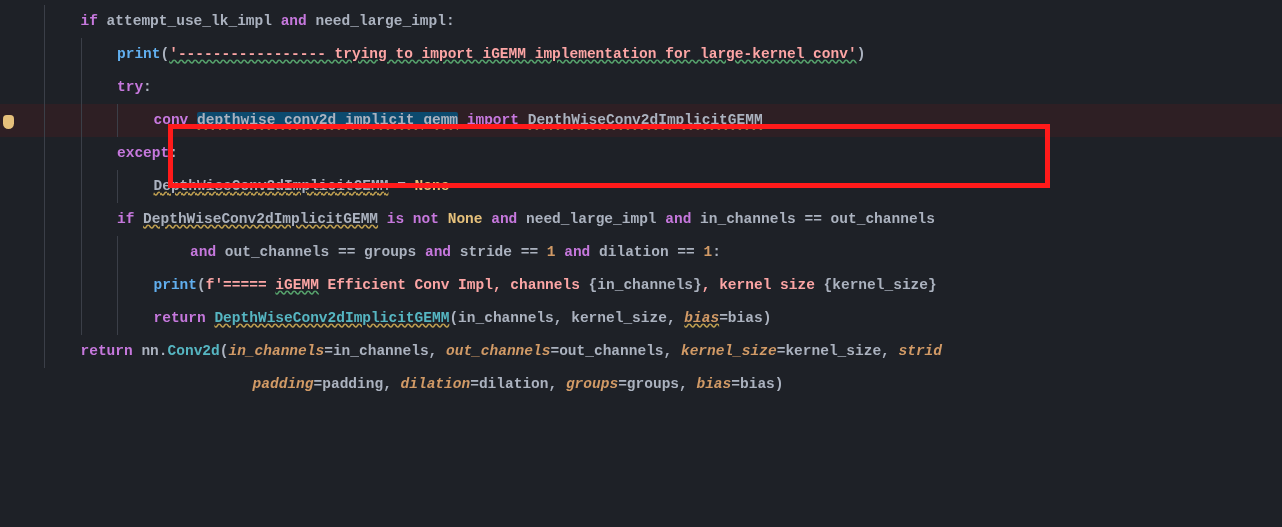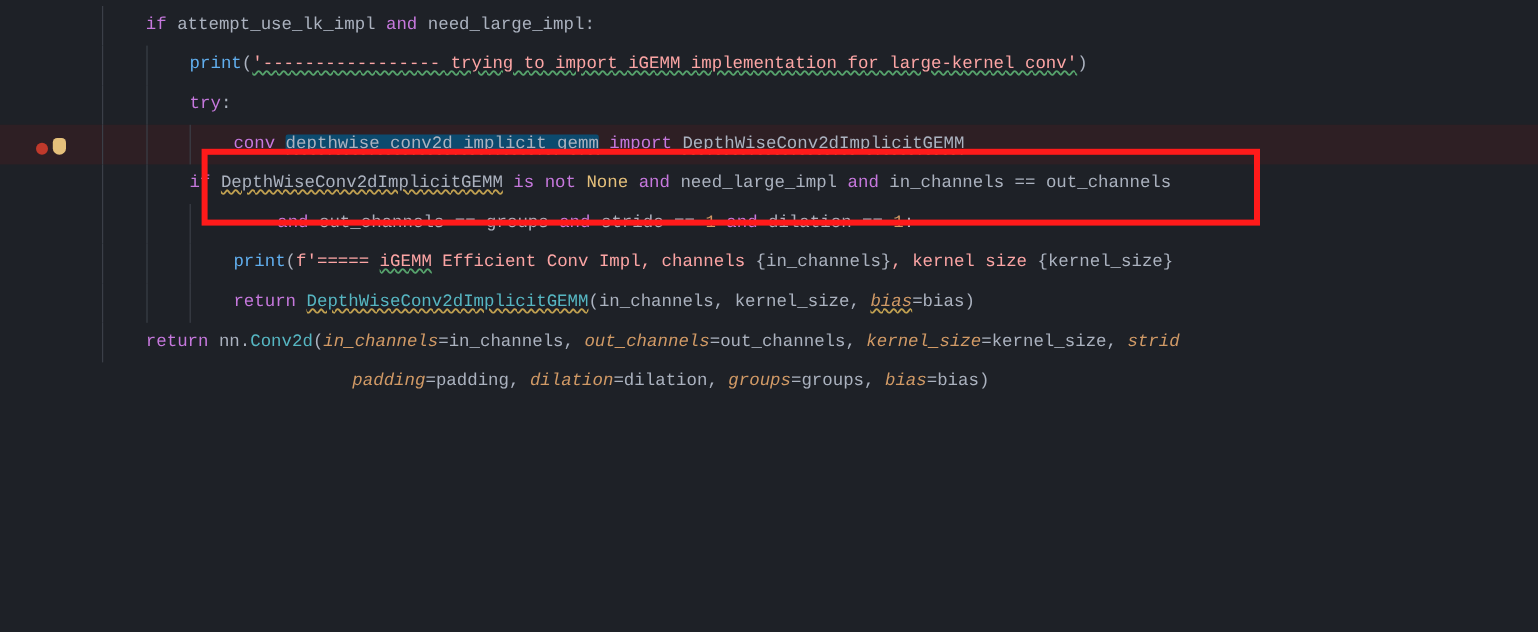--- a/index.html
+++ b/index.html
@@ -9,22 +9,23 @@
     font-family: 'Menlo', 'Consolas', 'Courier New', monospace;
     font-size: 14.5px;
     line-height: 33px;
     overflow: hidden;
     width: 1282px;
     height: 527px;
     white-space: nowrap;
   }
   .editor {
     position: relative;
-    padding-left: 85px;
+    padding-left: 44px;
     padding-top: 5px;
+    font-weight: bold;
   }
   .line {
     position: relative;
     height: 33px;
   }
   .gutter {
     position: absolute;
     left: -85px;
     width: 85px;
     height: 100%;
@@ -113,21 +114,27 @@
     <span class="ind"><span class="guide"></span></span><span class="ind"><span class="guide"></span></span><span class="kw">try</span><span class="op">:</span>
   </div>
 
   <div class="line" style="position:relative">
     <div class="hl-line" style="left:-85px;right:-1200px"></div>
     <span class="gutter"><span class="bp"></span><span class="hint"></span></span>
     <span class="ind"><span class="guide"></span></span><span class="ind"><span class="guide"></span></span><span class="ind"><span class="guide"></span></span><span class="kw">conv</span> <span class="id warn-y sel2">depthwise_conv2d_implicit_gemm</span> <span class="kw">import</span> <span class="id warn-y">DepthWiseConv2dImplicitGEMM</span>
   </div>
 
 
+  <div class="line">
+    <span class="ind"><span class="guide"></span></span><span class="ind"><span class="guide"></span></span><span class="kw">except</span><span class="op">:</span>
+  </div>
 
+  <div class="line">
+    <span class="ind"><span class="guide"></span></span><span class="ind"><span class="guide"></span></span><span class="ind"><span class="guide"></span></span><span class="id warn-y">DepthWiseConv2dImplicitGEMM</span><span class="op"> = </span><span class="builtin">None</span>
+  </div>
 
 
   <div class="line">
     <span class="ind"><span class="guide"></span></span><span class="ind"><span class="guide"></span></span><span class="kw">if</span> <span class="id warn-y">DepthWiseConv2dImplicitGEMM</span> <span class="kw">is not</span> <span class="builtin">None</span> <span class="kw">and</span> <span class="id">need_large_impl</span> <span class="kw">and</span> <span class="id">in_channels</span> <span class="op">==</span> <span class="id">out_channels</span>
   </div>
 
   <div class="line">
     <span class="ind"><span class="guide"></span></span><span class="ind"><span class="guide"></span></span><span class="ind"><span class="guide"></span></span><span class="ind"></span><span class="kw">and</span> <span class="id">out_channels</span> <span class="op">==</span> <span class="id">groups</span> <span class="kw">and</span> <span class="id">stride</span> <span class="op">==</span> <span class="num">1</span> <span class="kw">and</span> <span class="id">dilation</span> <span class="op">==</span> <span class="num">1</span><span class="op">:</span>
   </div>
 

